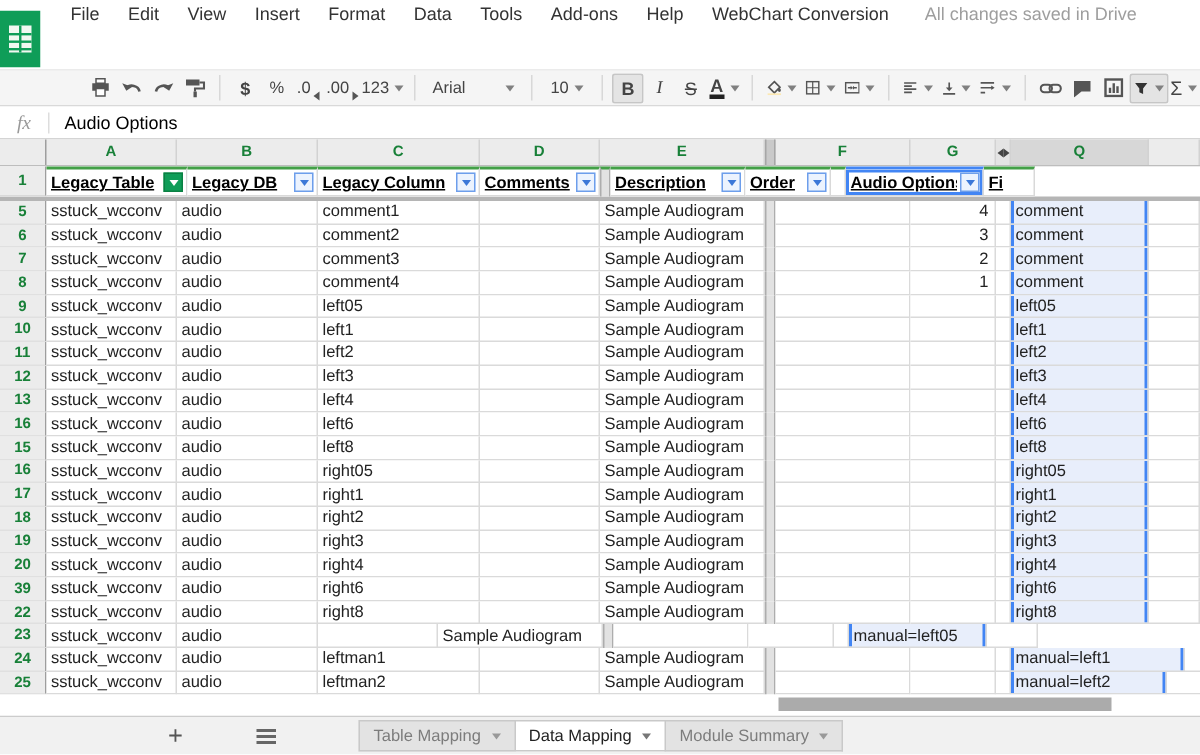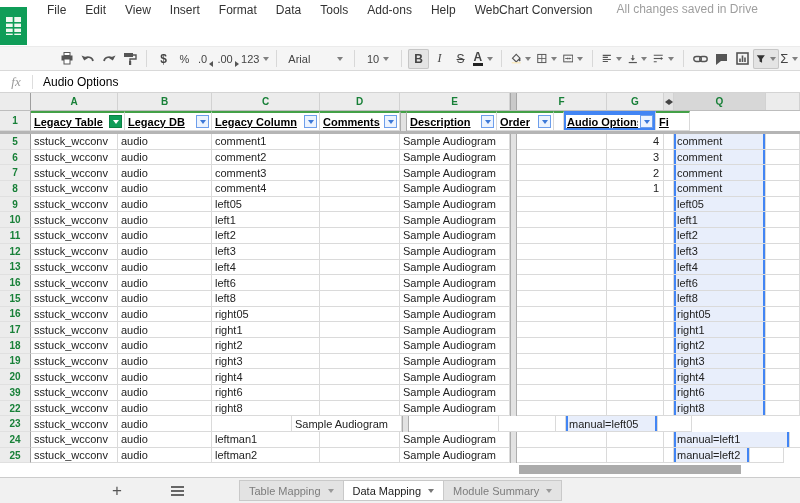--- a/index.html
+++ b/index.html
@@ -594,21 +594,21 @@
           <div class="rn">25</div>
           <div class="cell" style="width: 87px;">sstuck_wcconv</div>
           <div class="cell" style="width: 94px;">audio</div>
           <div class="cell" style="width: 108px;">leftman2</div>
           <div class="cell" style="width: 80px;"></div>
           <div class="cell" style="width: 110px;">Sample Audiogram</div>
           <div class="cell fdiv" style="width: 7px;"></div>
           <div class="cell" style="width: 90px;"></div>
           <div class="cell right" style="width: 57px;"></div>
           <div class="cell hstrip" style="width: 10px;"></div>
-          <div class="cell sel" style="width: 76px;">manual=left2</div>
+          <div class="cell sel" style="width: 104px;">manual=left2</div>
           <div class="cell" style="width: 34px;"></div>
         </div>
       </div>
     <div class="scrollstrip">
       <div class="hthumb"></div>
     </div>
   </div>
 
   <div class="bottombar">
     <div class="addbtn">+</div>

